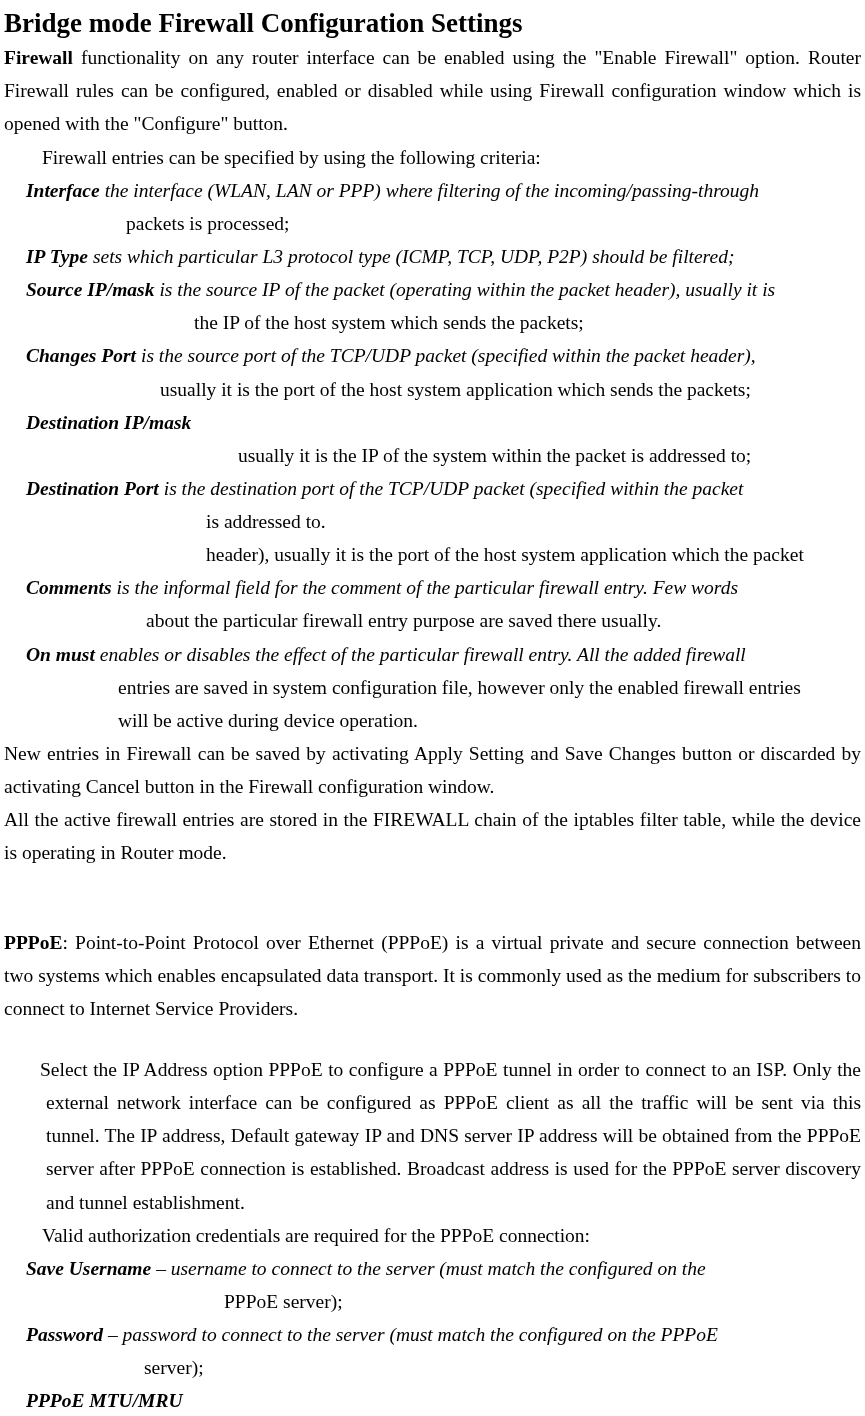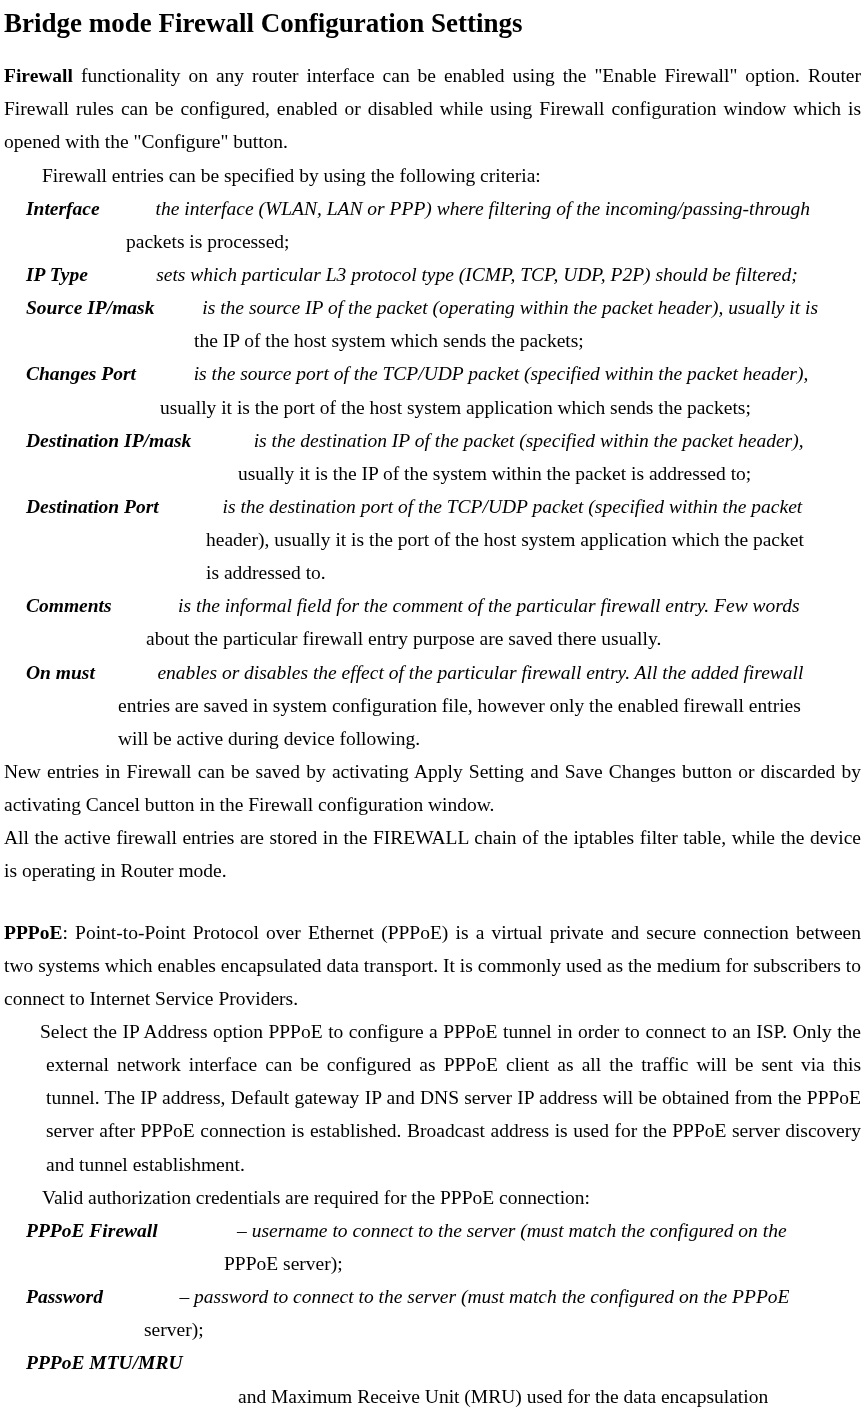--- a/index.html
+++ b/index.html
@@ -12,21 +12,20 @@
       font-size: 19.5px;
       line-height: 1.7;
       color: #000;
       background: #fff;
       width: 865px;
       padding: 6px 4px;
     }
     h2 {
       font-size: 27px;
       font-weight: bold;
-      margin-bottom: 18px;
       line-height: 1.3;
     }
     .para {
       text-align: justify;
       margin-bottom: 0;
     }
     .indent {
       padding-left: 38px;
     }
     .dl {
@@ -37,37 +36,37 @@
       align-items: flex-start;
       font-style: italic;
     }
     .dl-term {
       font-weight: bold;
       white-space: nowrap;
     }
     .dl-def {
       flex: 1;
       padding-left: 5px;
-      text-align: center;
     }
     .dl-cont {
       padding-left: 0;
     }
     .section-gap {
       height: 28px;
     }
     .strong {
       font-weight: bold;
       font-family: Liberation Serif, serif;
     }
     .after-dl {
       text-align: justify;
     }
     .pppoe-def {
       text-align: justify;
+      margin-top: 28px;
     }
     .pppoe-indent {
       padding-left: 38px;
     }
   </style>
 </head>
 <body>
 
 <h2>Bridge mode Firewall Configuration Settings</h2>
 
@@ -96,60 +95,59 @@
   <div class="dl-cont" style="padding-left:168px">the IP of the host system which sends the packets;</div>
 
   <div class="dl-item">
     <span class="dl-term">Changes Port</span>
     <span class="dl-def"> is the source port of the TCP/UDP packet (specified within the packet header),</span>
   </div>
   <div class="dl-cont" style="padding-left:134px">usually it is the port of the host system application which sends the packets;</div>
 
   <div class="dl-item">
     <span class="dl-term">Destination IP/mask</span>
-    <span class="dl-def"> is the destination IP of the packet (specified within the packet header),</span>
   </div>
   <div class="dl-cont" style="padding-left:212px">usually it is the IP of the system within the packet is addressed to;</div>
 
   <div class="dl-item">
     <span class="dl-term">Destination Port</span>
     <span class="dl-def"> is the destination port of the TCP/UDP packet (specified within the packet</span>
   </div>
+  <div class="dl-cont" style="padding-left:180px">is addressed to.</div>
   <div class="dl-cont" style="padding-left:180px">header), usually it is the port of the host system application which the packet</div>
-  <div class="dl-cont" style="padding-left:180px">is addressed to.</div>
 
   <div class="dl-item">
     <span class="dl-term">Comments</span>
     <span class="dl-def"> is the informal field for the comment of the particular firewall entry. Few words</span>
   </div>
   <div class="dl-cont" style="padding-left:120px">about the particular firewall entry purpose are saved there usually.</div>
 
   <div class="dl-item">
     <span class="dl-term">On must</span>
     <span class="dl-def"> enables or disables the effect of the particular firewall entry. All the added firewall</span>
   </div>
   <div class="dl-cont" style="padding-left:92px">entries are saved in system configuration file, however only the enabled firewall entries</div>
-  <div class="dl-cont" style="padding-left:92px">will be active during device following.</div>
+  <div class="dl-cont" style="padding-left:92px">will be active during device operation.</div>
 </div>
 
 <div class="after-dl">New entries in Firewall can be saved by activating Apply Setting and Save Changes button or discarded by activating Cancel button in the Firewall configuration window.</div>
 <div class="after-dl">All the active firewall entries are stored in the FIREWALL chain of the iptables filter table, while the device is operating in Router mode.</div>
 
 <div class="section-gap"></div>
 
 <div class="pppoe-def">
   <span class="strong">PPPoE</span><span>: Point-to-Point Protocol over Ethernet (PPPoE) is a virtual private and secure connection between two systems which enables encapsulated data transport. It is commonly used as the medium for subscribers to connect to Internet Service Providers.</span>
 </div>
 <div class="pppoe-def pppoe-indent" style="text-indent:-6px; padding-left:42px">Select the IP Address option PPPoE to configure a PPPoE tunnel in order to connect to an ISP. Only the external network interface can be configured as PPPoE client as all the traffic will be sent via this tunnel. The IP address, Default gateway IP and DNS server IP address will be obtained from the PPPoE server after PPPoE connection is established. Broadcast address is used for the PPPoE server discovery and tunnel establishment.</div>
 <div class="pppoe-indent">Valid authorization credentials are required for the PPPoE connection:</div>
 
 <div class="dl">
 
   <div class="dl-item">
-    <span class="dl-term">PPPoE Firewall</span>
+    <span class="dl-term">Save Username</span>
     <span class="dl-def"> – username to connect to the server (must match the configured on the</span>
   </div>
   <div class="dl-cont" style="padding-left:198px">PPPoE server);</div>
 
   <div class="dl-item">
     <span class="dl-term">Password</span>
     <span class="dl-def"> – password to connect to the server (must match the configured on the PPPoE</span>
   </div>
   <div class="dl-cont" style="padding-left:118px">server);</div>
 

